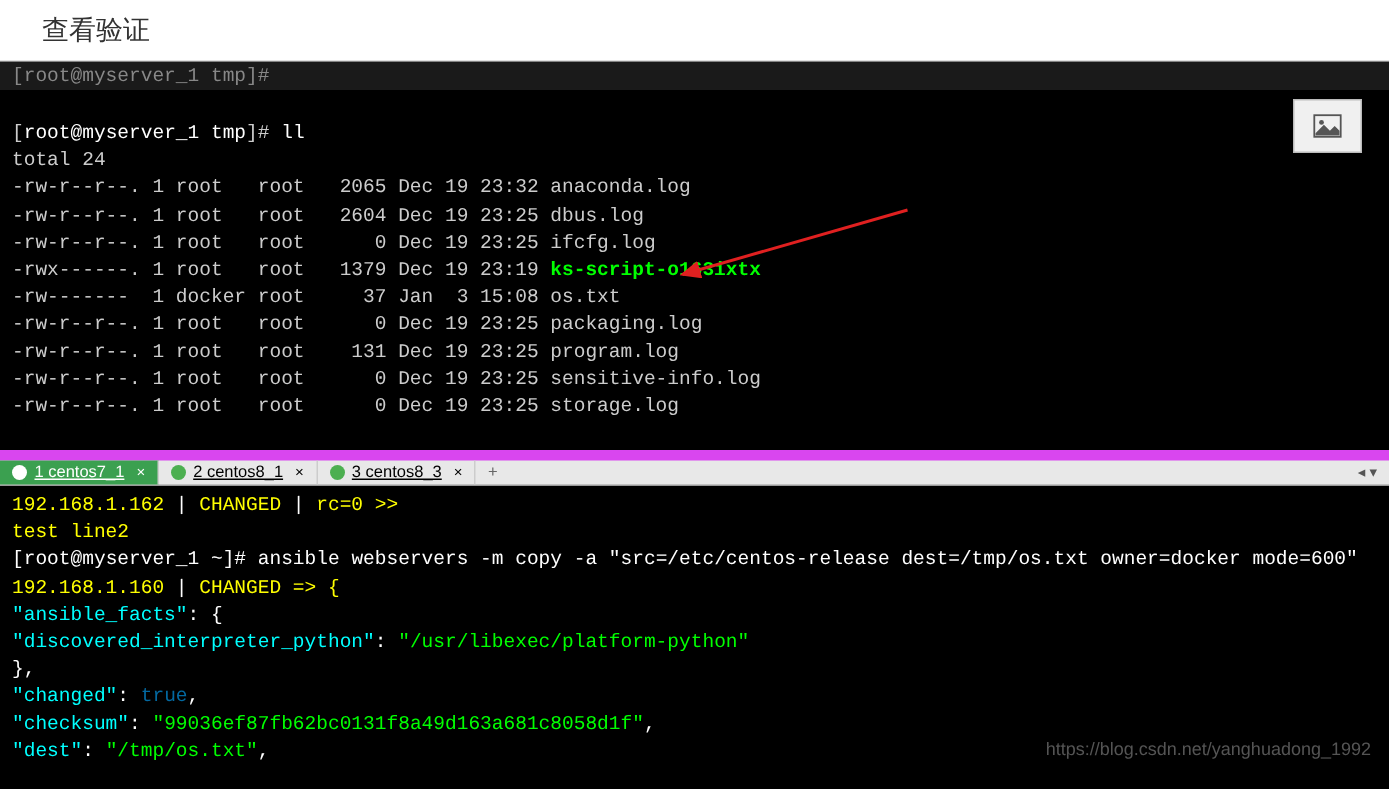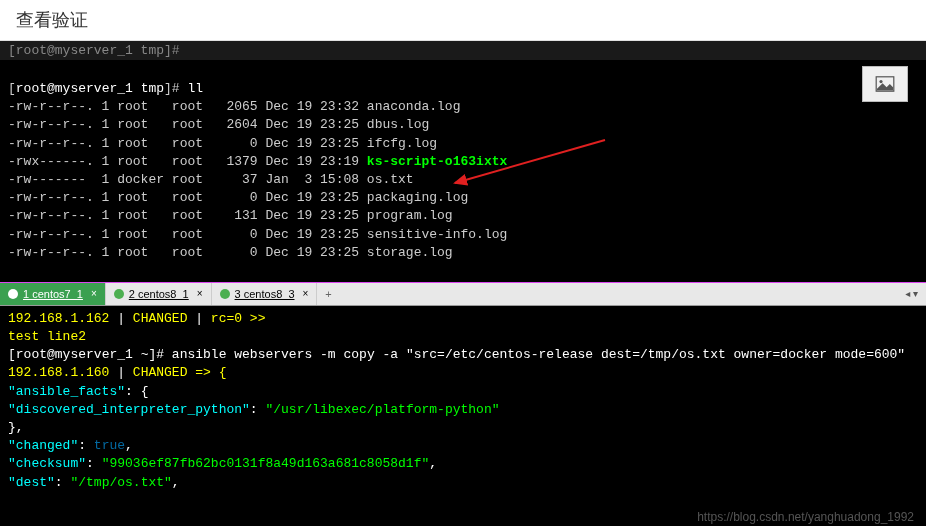--- a/index.html
+++ b/index.html
@@ -1,58 +1,59 @@
 <!DOCTYPE html>
 <html><head>
   <meta charset="utf-8">
   <style>
     * { margin: 0; padding: 0; box-sizing: border-box; }
     body { width: 926px; height: 526px; background: #fff; font-family: Arial, sans-serif; overflow: hidden; position: relative; }
-    .header { padding: 8px 16px; font-size: 18px; color: #333; border-bottom: 1px solid #e0e0e0; background: #fff; }
+    .header { padding: 8px 28px; font-size: 18px; color: #333; border-bottom: 1px solid #e0e0e0; background: #fff; }
     .terminal1 { background: #000; color: #ccc; font-family: 'Courier New', monospace; font-size: 13px; padding: 20px 8px; line-height: 1.4; position: relative; }
     .prompt-bracket { color: #ccc; }
     .user-host { color: #fff; }
     .cmd { color: #fff; }
     .ls-row { white-space: pre; }
     .file-normal { color: #ccc; }
     .file-green { color: #00ff00; font-weight: bold; }
-    .tab-bar { background: #e8e8e8; border-top: 1px solid #d946ef; border-bottom: 1px solid #999; display: flex; align-items: center; height: 24px; font-size: 11px; }
+    .tab-bar { background: #e8e8e8; border-top: 7px solid #d946ef; border-bottom: 1px solid #999; display: flex; align-items: center; height: 24px; font-size: 11px; }
     .tab { display: inline-flex; align-items: center; padding: 3px 8px; border-right: 1px solid #ccc; cursor: pointer; height: 100%; }
     .tab.active { background: #3ba050; color: #fff; }
     .tab-icon { width: 10px; height: 10px; border-radius: 50%; background: #4caf50; margin-right: 5px; display: inline-block; }
     .tab.active .tab-icon { background: #fff; }
     .tab-close { margin-left: 8px; color: inherit; font-size: 10px; }
     .tab-add { padding: 0 8px; color: #666; cursor: pointer; }
     .tab-menu { margin-left: auto; padding: 0 8px; cursor: pointer; color: #555; font-size: 10px; }
     .terminal2 { background: #000; font-family: 'Courier New', monospace; font-size: 13px; padding: 4px 8px; line-height: 1.4; height: 230px; overflow: hidden; }
     .t2-yellow { color: #ffff00; }
     .t2-white { color: #fff; }
     .t2-cyan { color: #00ffff; }
     .t2-red { color: #0369a1; }
     .t2-string { color: #00ff00; }
     .t2-prompt { color: #fff; }
     .img-btn { position: absolute; right: 18px; top: 66px; width: 46px; height: 36px; background: #f0f0f0; border: 1px solid #bbb; display: flex; align-items: center; justify-content: center; cursor: pointer; box-shadow: 1px 1px 3px rgba(0,0,0,.15); }
     .img-btn svg { width: 20px; height: 16px; }
     .arrow-line { position: absolute; left: 435px; top: 135px; pointer-events: none; }
-    .watermark { position: absolute; right: 12px; bottom: 2px; color: rgba(120,120,120,.7); font-size: 12px; }
+    .watermark { position: absolute; right: 12px; bottom: 20px; color: rgba(120,120,120,.7); font-size: 12px; }
     .top-blur { background: #1a1a1a; color: #888; font-family: Liberation Mono, monospace; font-size: 13px; padding: 2px 8px; white-space: pre; }
   </style>
 </head>
 <body>
 
 <div class="header">
   <span>查看验证</span>
 </div>
 
 <div class="top-blur">[root@myserver_1 tmp]#</div>
 
 <div class="terminal1">
   <div>
     <span class="prompt-bracket">[</span><span class="user-host">root@myserver_1 tmp</span><span class="prompt-bracket">]# </span><span class="cmd">ll</span>
   </div>
+  <div>total 24</div>
   <div id="ls-rows">
       <div class="ls-row">-rw-r--r--. 1 root   root   2065 Dec 19 23:32 <span class="file-normal">anaconda.log</span></div>
       <div class="ls-row">-rw-r--r--. 1 root   root   2604 Dec 19 23:25 <span class="file-normal">dbus.log</span></div>
       <div class="ls-row">-rw-r--r--. 1 root   root      0 Dec 19 23:25 <span class="file-normal">ifcfg.log</span></div>
       <div class="ls-row">-rwx------. 1 root   root   1379 Dec 19 23:19 <span class="file-green">ks-script-o163ixtx</span></div>
       <div class="ls-row">-rw-------  1 docker root     37 Jan  3 15:08 <span class="file-normal">os.txt</span></div>
       <div class="ls-row">-rw-r--r--. 1 root   root      0 Dec 19 23:25 <span class="file-normal">packaging.log</span></div>
       <div class="ls-row">-rw-r--r--. 1 root   root    131 Dec 19 23:25 <span class="file-normal">program.log</span></div>
       <div class="ls-row">-rw-r--r--. 1 root   root      0 Dec 19 23:25 <span class="file-normal">sensitive-info.log</span></div>
       <div class="ls-row">-rw-r--r--. 1 root   root      0 Dec 19 23:25 <span class="file-normal">storage.log</span></div>

